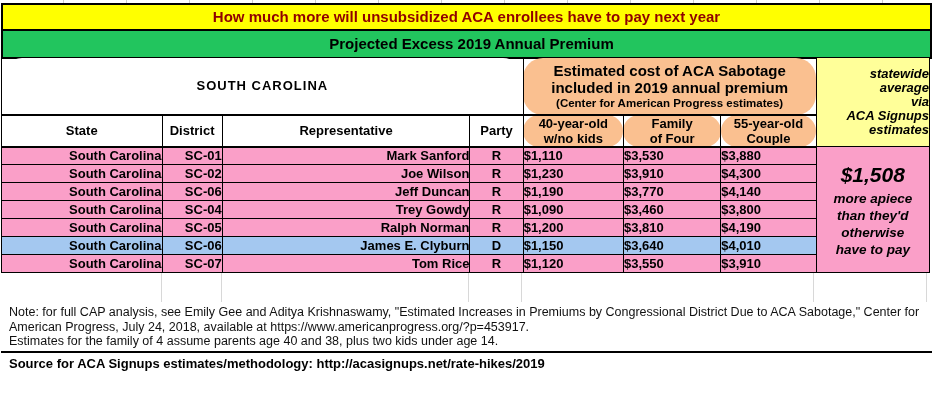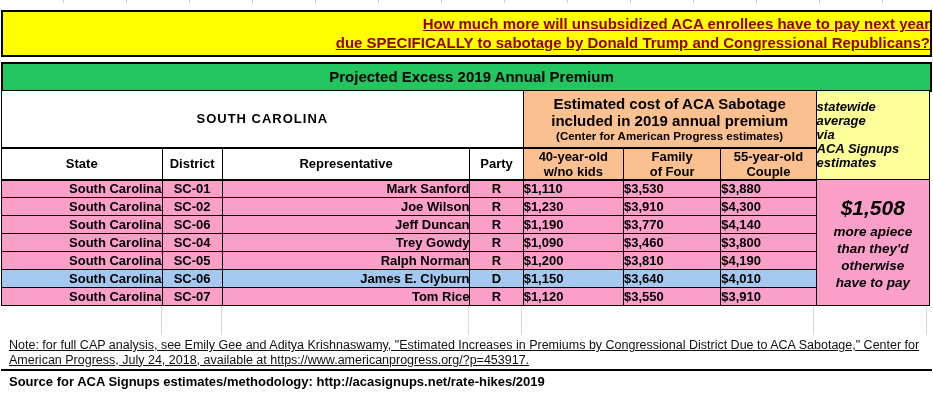--- a/index.html
+++ b/index.html
@@ -7,66 +7,65 @@
     width:933px;height:410px;overflow:hidden;position:relative;
     font-family:"Liberation Sans","DejaVu Sans",sans-serif;
     -webkit-font-smoothing:antialiased;
   }
   .gridstrip{
     height:3px;margin:0 1px;
     background-image:repeating-linear-gradient(90deg,transparent 0 62px,#ccc 62px 63px);
   }
   
   .banner{
-    margin:7px 1px;border:2px solid #000;
+    margin:0 1px;border:2px solid #000;
     background:var(--banner-yellow,#FFFF00);
     color:var(--banner-text-red,#8f0000);
-    text-align:right;font-weight:bold;font-size:15px;line-height:19px;
+    text-align:center;font-weight:bold;font-size:15px;line-height:19px;
     padding:2px 0 3px 0;
-    text-decoration:underline;
   }
   
   .subtitle{
     margin:-2px 1px 0 1px;border:2px solid #000;background:#22c55e;color:#000;
     text-align:center;font-weight:bold;font-size:15px;line-height:19px;
     padding:3px 0 4px 10px;
   }
   
   table.main{
     margin:-2px 1px 0 1px;border-collapse:collapse;table-layout:fixed;width:929px;
   }
   table.main td,table.main th{
     border:1px solid #000;padding:0;font-size:13px;overflow:hidden;white-space:nowrap;
   }
-  table.main .thick-b{border-bottom-width:2px;}
+  table.main .thick-b{border-bottom-width:2px;border-radius:20px;}
   tr.hdr-top{height:57px;}
   tr.hdr-cols{height:24px;}
   tr.datarow{height:18px;}
   .state-title{
     text-align:center;font-weight:bold;font-size:35px;letter-spacing:1px;
     background:#fff;border-width:2px;
   }
   .sabotage-hdr{
     background:var(--header-orange,#FAC090);text-align:center;font-weight:bold;
     border-width:2px;vertical-align:middle;white-space:normal;
   }
   .sabotage-hdr .l1,.sabotage-hdr .l2{font-size:15px;line-height:17px;}
   .sabotage-hdr .l3{font-size:11.5px;line-height:14px;}
   .statewide{
-    background:var(--pale-yellow,#FFFF99);text-align:left;
+    background:var(--pale-yellow,#FFFF99);text-align:right;
     font-weight:bold;font-style:italic;font-size:11.5px;line-height:14px;
     border-width:2px;vertical-align:middle;
   }
   th.colhdr{background:#fff;text-align:center;font-weight:bold;font-size:13px;line-height:15px;}
   th.colhdr.money{background:var(--header-orange,#FAC090);}
   tr.datarow td{font-weight:bold;}
   tr.party-r td{background:var(--row-pink,#FA9FC8);}
   tr.party-d td{background:var(--row-blue,#A4C8F0);}
   td.ar{text-align:right;padding-right:7px;}
-  td.al{text-align:center;padding-left:6px;}
+  td.al{text-align:right;padding-left:6px;}
   td.ac{text-align:center;}
   td.money{text-align:left;padding-right:13px;}
   td.avgcell{
     background:var(--pale-yellow,#FFFF99);text-align:center;vertical-align:middle;
     border-width:2px;white-space:normal;margin-top:18px;
   }
   .avg-amount{font-weight:bold;font-style:italic;font-size:21px;line-height:26px;margin-bottom:2px;}
   .avg-line{font-weight:bold;font-style:italic;font-size:13.5px;line-height:17px;}
   
   .spacer{
@@ -77,34 +76,33 @@
       linear-gradient(#d8d8d8,#d8d8d8),linear-gradient(#d8d8d8,#d8d8d8);
     background-repeat:no-repeat;
     background-size:1px 100%,1px 100%,1px 100%,1px 100%,1px 100%,1px 100%;
     background-position:160px 0,220px 0,467px 0,520px 0,812px 0,925px 0;
   }
   
   .note{
     margin:0 1px;padding:3px 0 2px 8px;color:#111;
     font-size:12.5px;line-height:14.5px;
   }
-  .note div{white-space:nowrap;overflow:hidden;text-decoration:underline;}
+  .note div{white-space:nowrap;overflow:hidden;}
   .sourcebar{
     margin:0 1px;border-top:2px solid #000;
     padding:3px 0 2px 8px;font-weight:bold;font-size:13px;line-height:15px;color:#000;
   }
 </style>
 </head>
 <body>
 
 <div class="gridstrip"></div>
 
 <div class="banner">
   <div>How much more will unsubsidized ACA enrollees have to pay next year</div>
-  <div>due SPECIFICALLY to sabotage by Donald Trump and Congressional Republicans?</div>
 </div>
 
 <div class="subtitle">
   <div>Projected Excess 2019 Annual Premium</div>
 </div>
 
 <table class="main">
   <colgroup>
     <col style="width:160px">
       <col style="width:60px">
@@ -221,15 +219,16 @@
     <td class="money">$3,910</td>
   </tr>
 </tbody>
   </table>
 
 <div class="spacer"></div>
 
 <div class="note">
   <div>Note: for full CAP analysis, see Emily Gee and Aditya Krishnaswamy, "Estimated Increases in Premiums by Congressional District Due to ACA Sabotage," Center for</div>
   <div>American Progress, July 24, 2018, available at https://www.americanprogress.org/?p=453917.</div>
+  <div>Estimates for the family of 4 assume parents age 40 and 38, plus two kids under age 14.</div>
 </div>
 
 <div class="sourcebar">Source for ACA Signups estimates/methodology: http://acasignups.net/rate-hikes/2019</div>
 
 </body></html>

